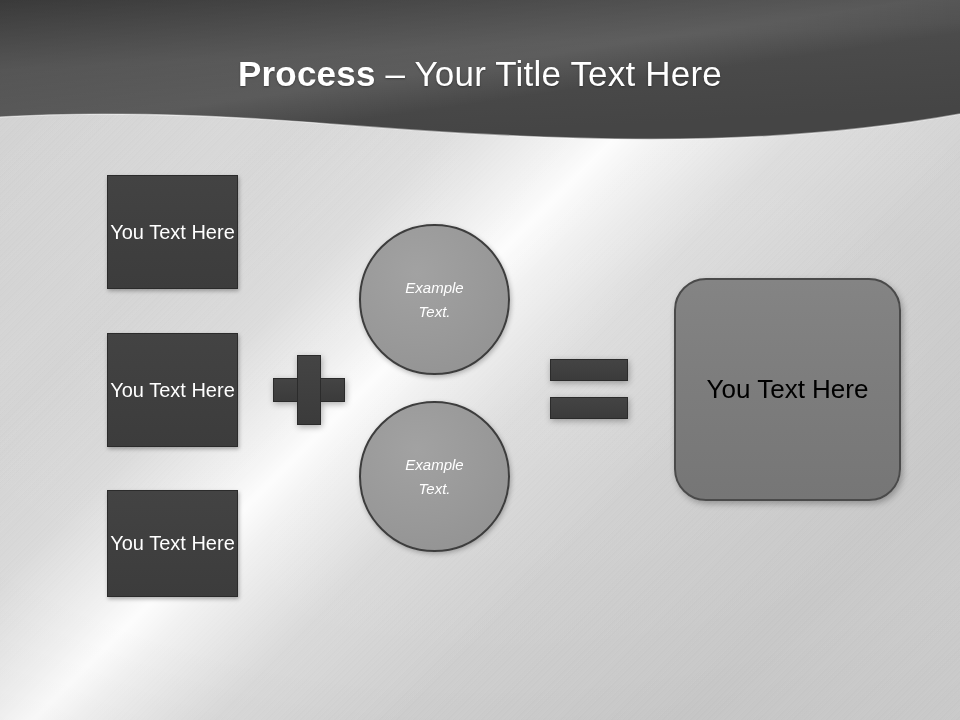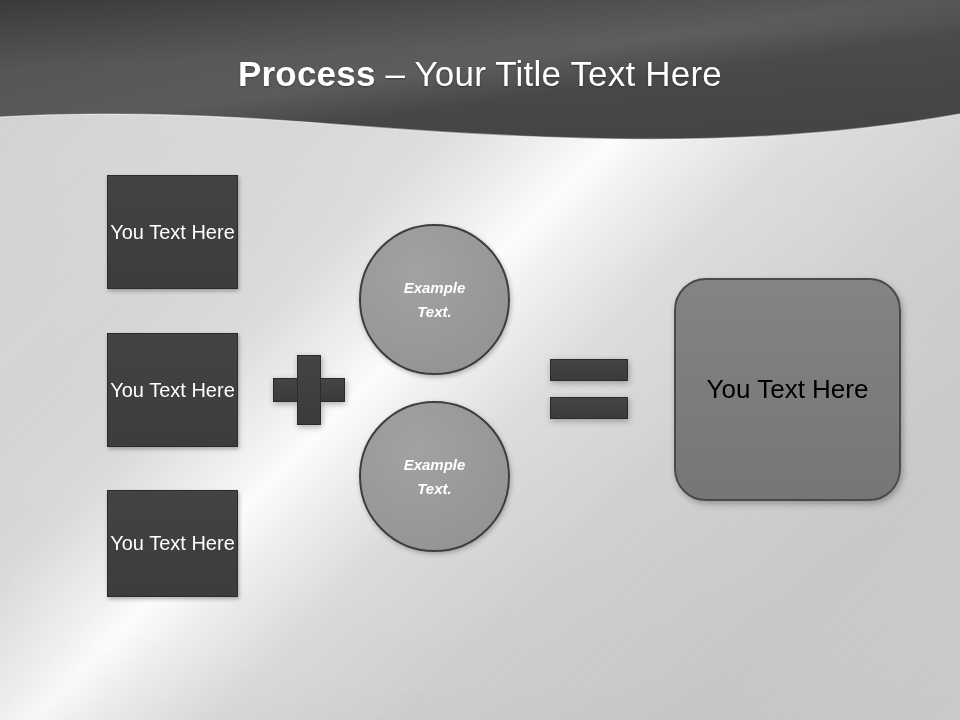--- a/index.html
+++ b/index.html
@@ -161,21 +161,21 @@
     background: radial-gradient(circle at 38% 32%, #a2a2a2 0%, #999999 52%, #909090 100%);
     border: 2px solid #3d3d3d;
     box-sizing: border-box;
     box-shadow: 1px 2px 5px rgba(0,0,0,.28);
     display: flex;
     align-items: center;
     justify-content: center;
     color: #ffffff;
     font-size: 15px;
     line-height: 24px;
-    font-weight: 700;
+    font-weight: 400;
     font-style: italic;
     text-align: center;
   }
   #circle1 { left: 359px; top: 224px; }
   #circle2 { left: 359px; top: 401px; }
 
   
   .result-box {
     position: absolute;
     left: 674px; top: 278px;

